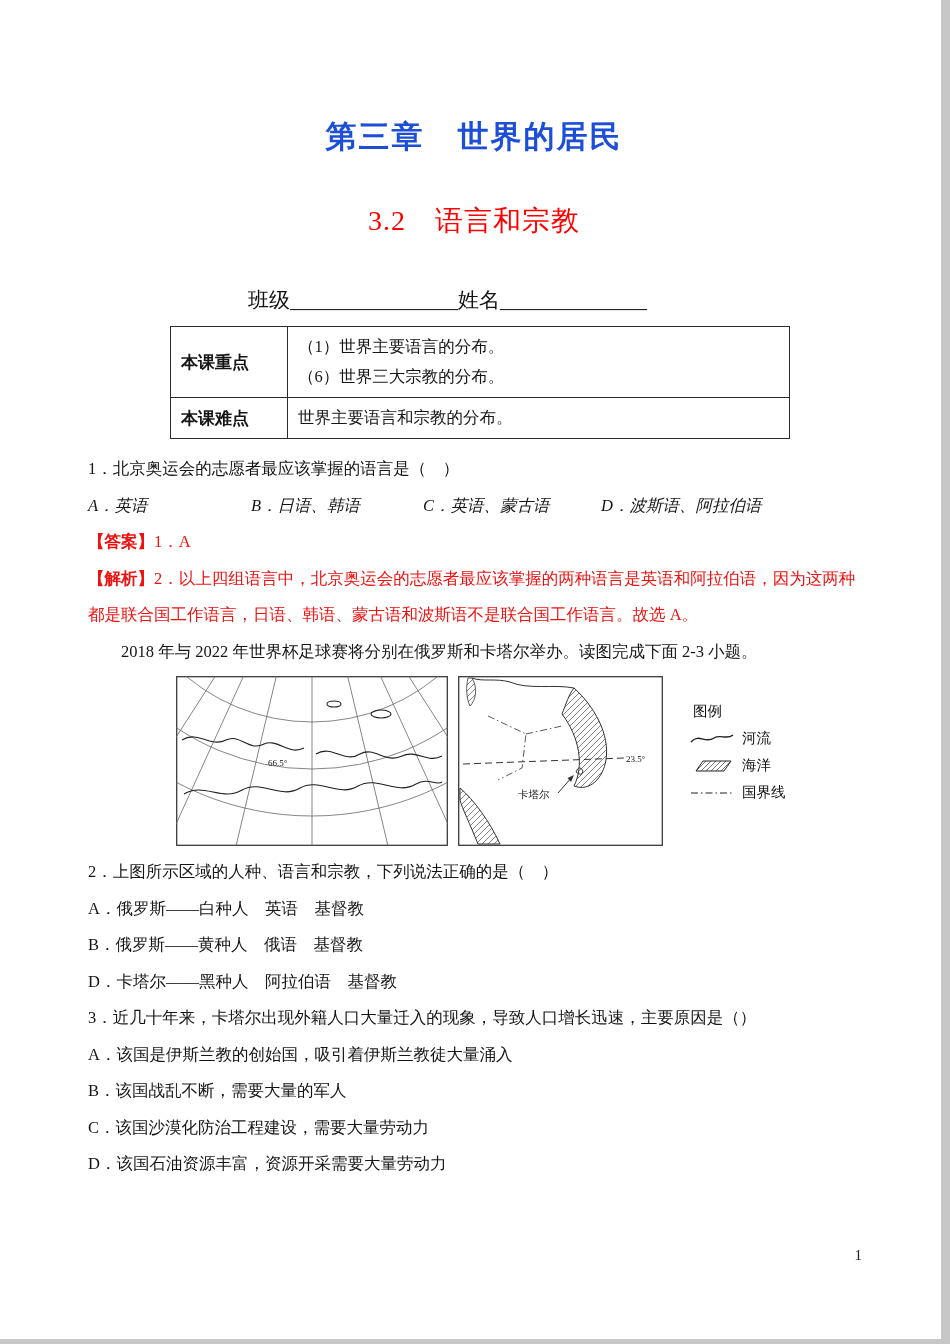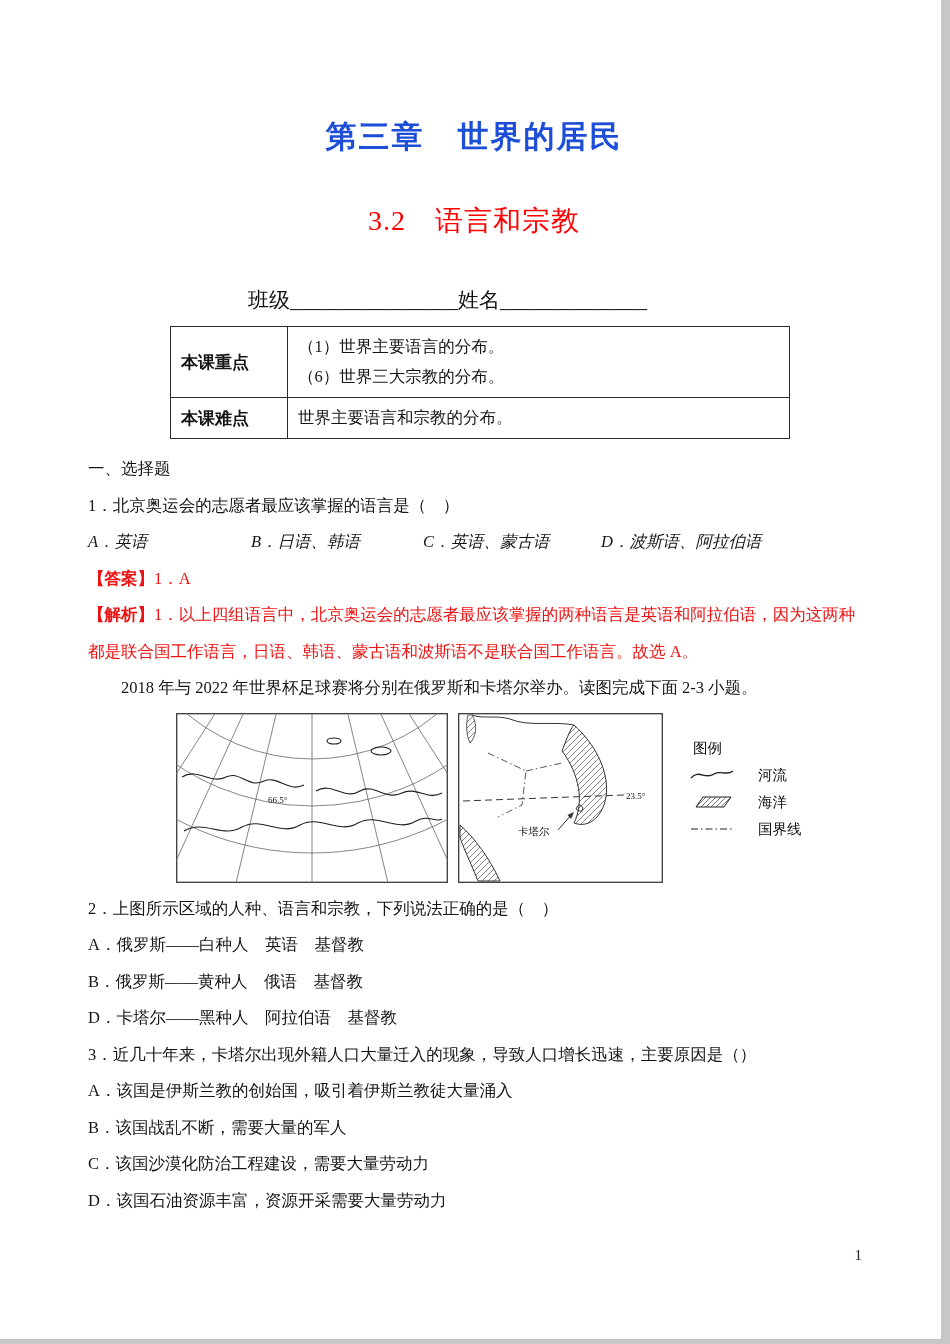--- a/index.html
+++ b/index.html
@@ -26,21 +26,21 @@
   .indent{text-indent:2em;}
   .opt-row{display:flex;font-size:16.5px;line-height:36.5px;font-style:italic;}
   .opt-row .o1{width:163px;}
   .opt-row .o2{width:172px;}
   .opt-row .o3{width:178px;}
   .figure-row{display:flex;align-items:flex-start;margin:6px 0 4px 88px;}
   .map-box{margin-right:10px;}
   .map-box svg{display:block;}
   .legend{margin:26px 0 0 16px;font-size:14.5px;color:#111;}
   .legend .lg-title{margin:0 0 4px 4px;}
-  .lg-item{display:flex;align-items:center;gap:23px;height:27px;}
+  .lg-item{display:flex;align-items:center;gap:7px;height:27px;}
   .page-number{position:absolute;right:88px;bottom:80px;font-size:15px;color:#222;}
   .edge-right{position:absolute;top:0;right:0;width:9px;height:100%;background:#c7c7c7;}
   .edge-bottom{position:absolute;left:0;bottom:0;width:100%;height:5px;background:#c7c7c7;}
 </style>
 </head>
 <body>
 
 <div class="page">
 
   <h1 class="chapter">第三章　世界的居民</h1>
@@ -61,31 +61,30 @@
       <td class="lbl">本课难点</td>
       <td class="val">
         <div>世界主要语言和宗教的分布。</div>
       </td>
     </tr>
   </tbody>
     </table>
 
   <div class="body-text">
 
-    <p class="line">一、选择题</p>
 
     <p class="line">1．北京奥运会的志愿者最应该掌握的语言是（　）</p>
     <div class="opt-row">
       <span class="o1">A．英语</span>
       <span class="o2">B．日语、韩语</span>
       <span class="o3">C．英语、蒙古语</span>
       <span class="o4">D．波斯语、阿拉伯语</span>
     </div>
     <p class="line red"><span class="bold">【答案】</span><span>1．A</span></p>
-    <p class="line red"><span class="bold">【解析】</span><span>1．以上四组语言中，北京奥运会的志愿者最应该掌握的两种语言是英语和阿拉伯语，因为这两种都是联合国工作语言，日语、韩语、蒙古语和波斯语不是联合国工作语言。故选 A。</span></p>
+    <p class="line red"><span class="bold">【解析】</span><span>2．以上四组语言中，北京奥运会的志愿者最应该掌握的两种语言是英语和阿拉伯语，因为这两种都是联合国工作语言，日语、韩语、蒙古语和波斯语不是联合国工作语言。故选 A。</span></p>
 
     <p class="line indent">2018 年与 2022 年世界杯足球赛将分别在俄罗斯和卡塔尔举办。读图完成下面 2-3 小题。</p>
   </div>
 
   <div class="figure-row">
 
     <div class="map-box">
       <svg width="272" height="170" viewBox="0 0 272 170">
         <rect x="0.7" y="0.7" width="270.6" height="168.6" fill="none" stroke="#3a3a3a" stroke-width="1.3"></rect>
         <g stroke="#666" stroke-width="0.8" fill="none">

